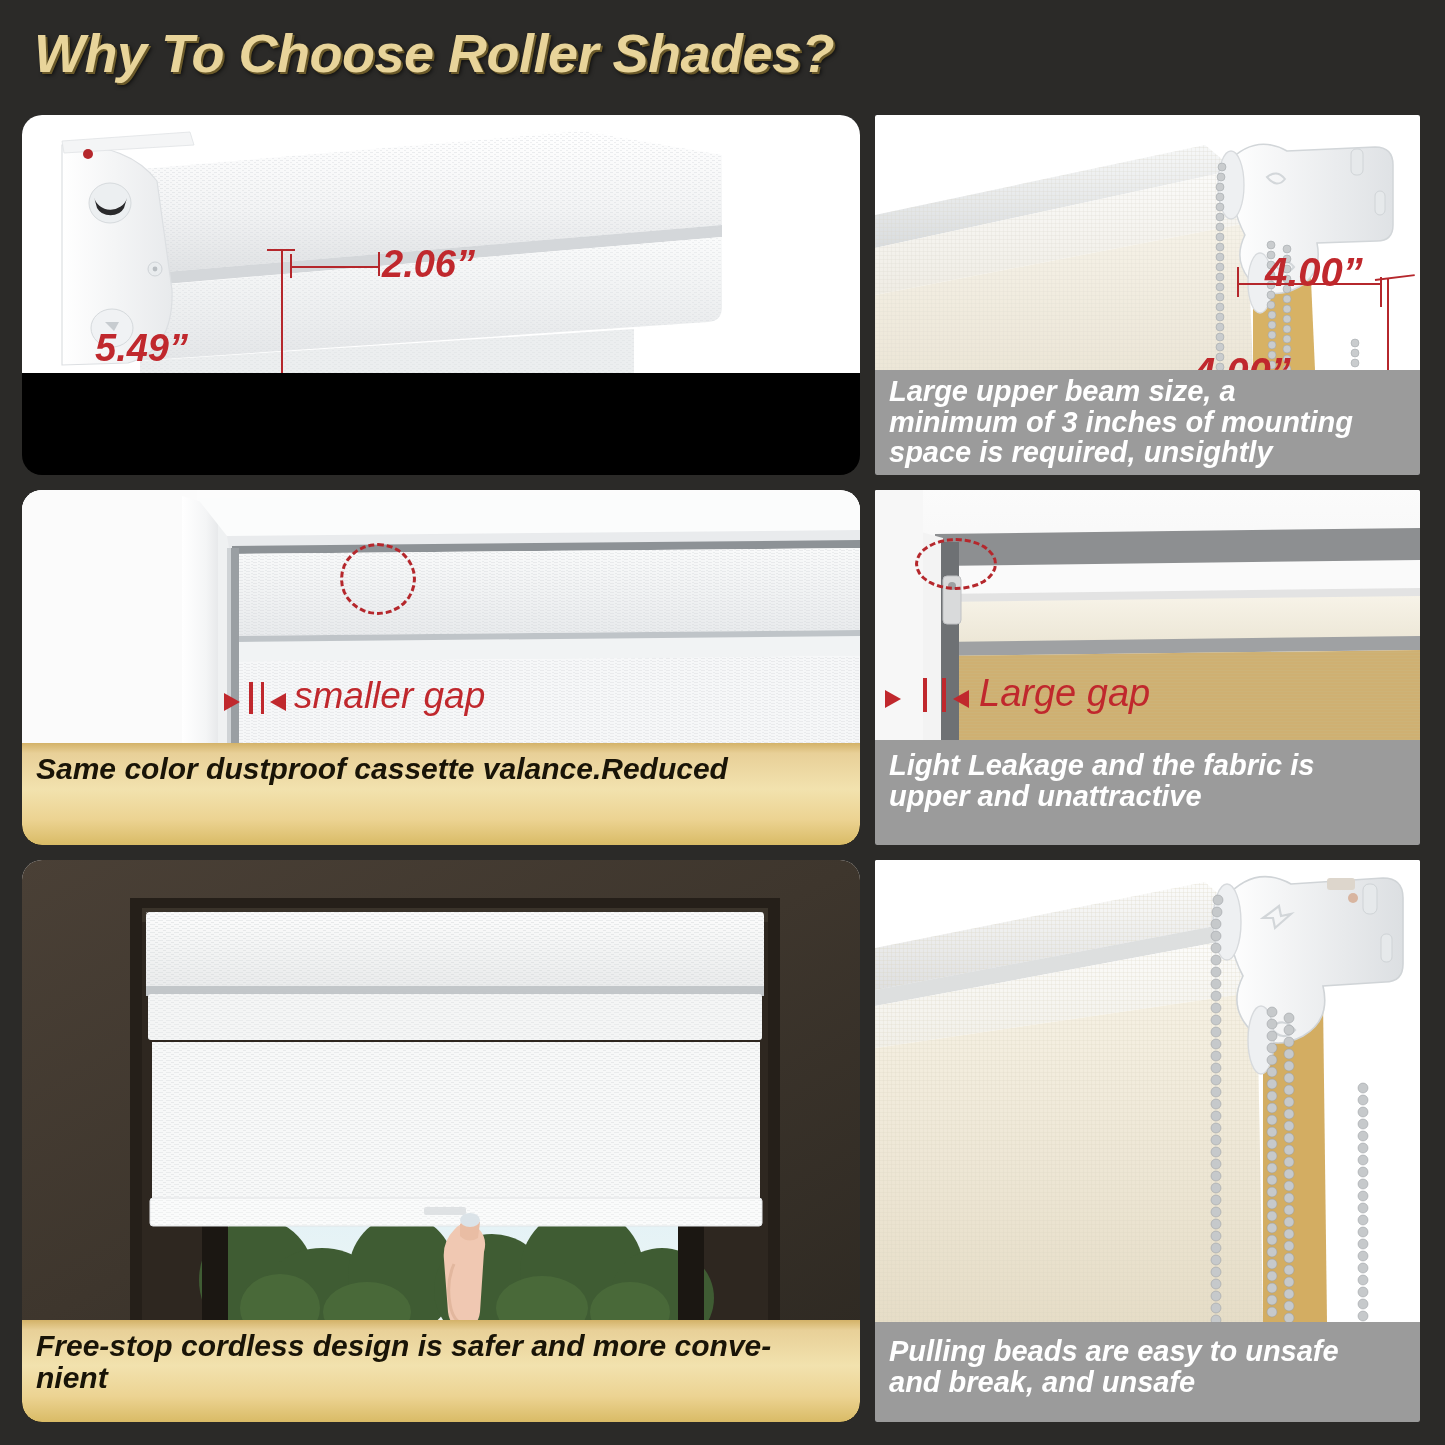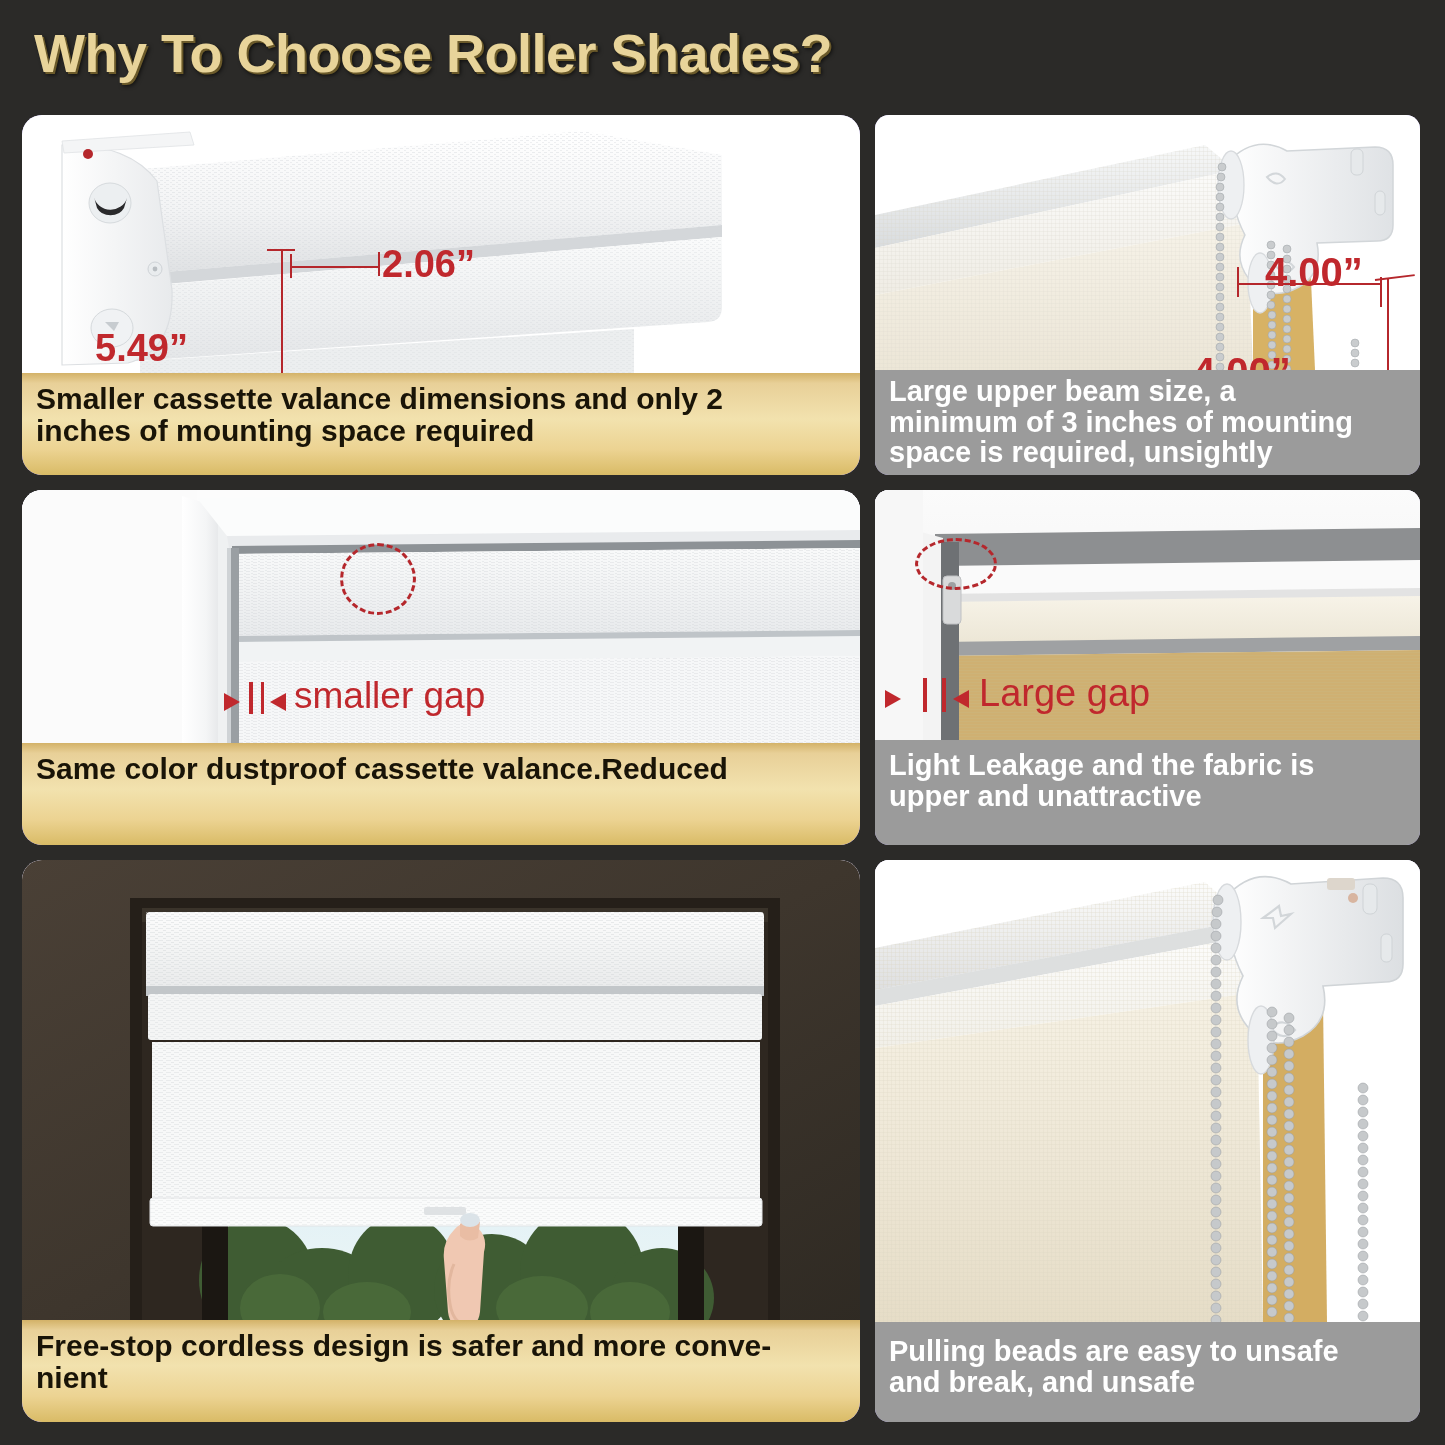--- a/index.html
+++ b/index.html
@@ -2,37 +2,37 @@
 <html><head>
 <meta charset="utf-8">
 <style>
   * { box-sizing: border-box; margin: 0; padding: 0; }
   html, body {
     width: 1445px; height: 1445px;
     background: #2b2a28;
     font-family: "Liberation Sans", sans-serif;
     overflow: hidden;
   }
-  #root { position: relative; width: 1419px; height: 1445px; background: #2b2a28; }
+  #root { position: relative; width: 1419px; height: 1445px; background: #2b2a28; font-style: italic; }
 
   
   .title {
     position: absolute; left: 34px; top: 22px;
     font-size: 54px; font-weight: bold; letter-spacing: -0.5px;
     color: #e8d49a;
     text-shadow: 2px 2px 0 #6b5a2a, 3px 3px 4px rgba(0,0,0,.7);
     background: linear-gradient(180deg,#f3e3ae 0%,#e2c87f 45%,#c9a martialed 46%,#d8bd7a 100%);
     -webkit-background-clip: text;
     white-space: nowrap;
   }
 
   
-  .panel { position: absolute; overflow: hidden; background: #c4b5fd; }
+  .panel { position: absolute; overflow: hidden; background: #000000; }
   .panel.left  { border-radius: 20px; }
-  .panel.right { border-radius: 14px; }
+  .panel.right { border-radius: 2px; }
 
   .photo { position: absolute; left: 0; right: 0; top: 0; overflow: hidden; background: #fff; }
 
   
   .caption {
     position: absolute; left: 0; right: 0; bottom: 0;
     padding: 10px 14px 6px 14px;
     font-weight: bold; line-height: 1.06;
   }
   .caption.gold {
@@ -126,24 +126,20 @@
       <div class="tick" style="left:356px; top:137px; width:2px; height:24px;"></div>
       <div class="dim" style="left:360px; top:128px; font-size:38px;">2.06”</div>
 
       
       <div class="rline-v" style="left:259px; top:134px; height:200px;"></div>
       <div class="tick" style="left:245px; top:134px; width:28px; height:2px;"></div>
       
       <div class="dim" style="left:73px; top:212px; font-size:38px;">5.49”</div>
     </div>
 
-    <div class="caption gold" style="height:102px; font-size:30px;">
-      <span class="ln">Smaller cassette valance dimensions and only 2</span>
-      <span class="ln">inches of mounting space required</span>
-    </div>
   </div>
 
   <div class="panel right" style="left:875px; top:115px; width:545px; height:360px;">
     <div class="photo" style="height:255px; background:#fff;">
       <svg width="545" height="255" viewBox="0 0 545 255">
         <defs>
           <linearGradient id="r2top" x1="0" y1="0" x2="0" y2="1">
             <stop offset="0" stop-color="#f7f8f8"></stop>
               <stop offset="1" stop-color="#d9dcde"></stop>
           </linearGradient>

